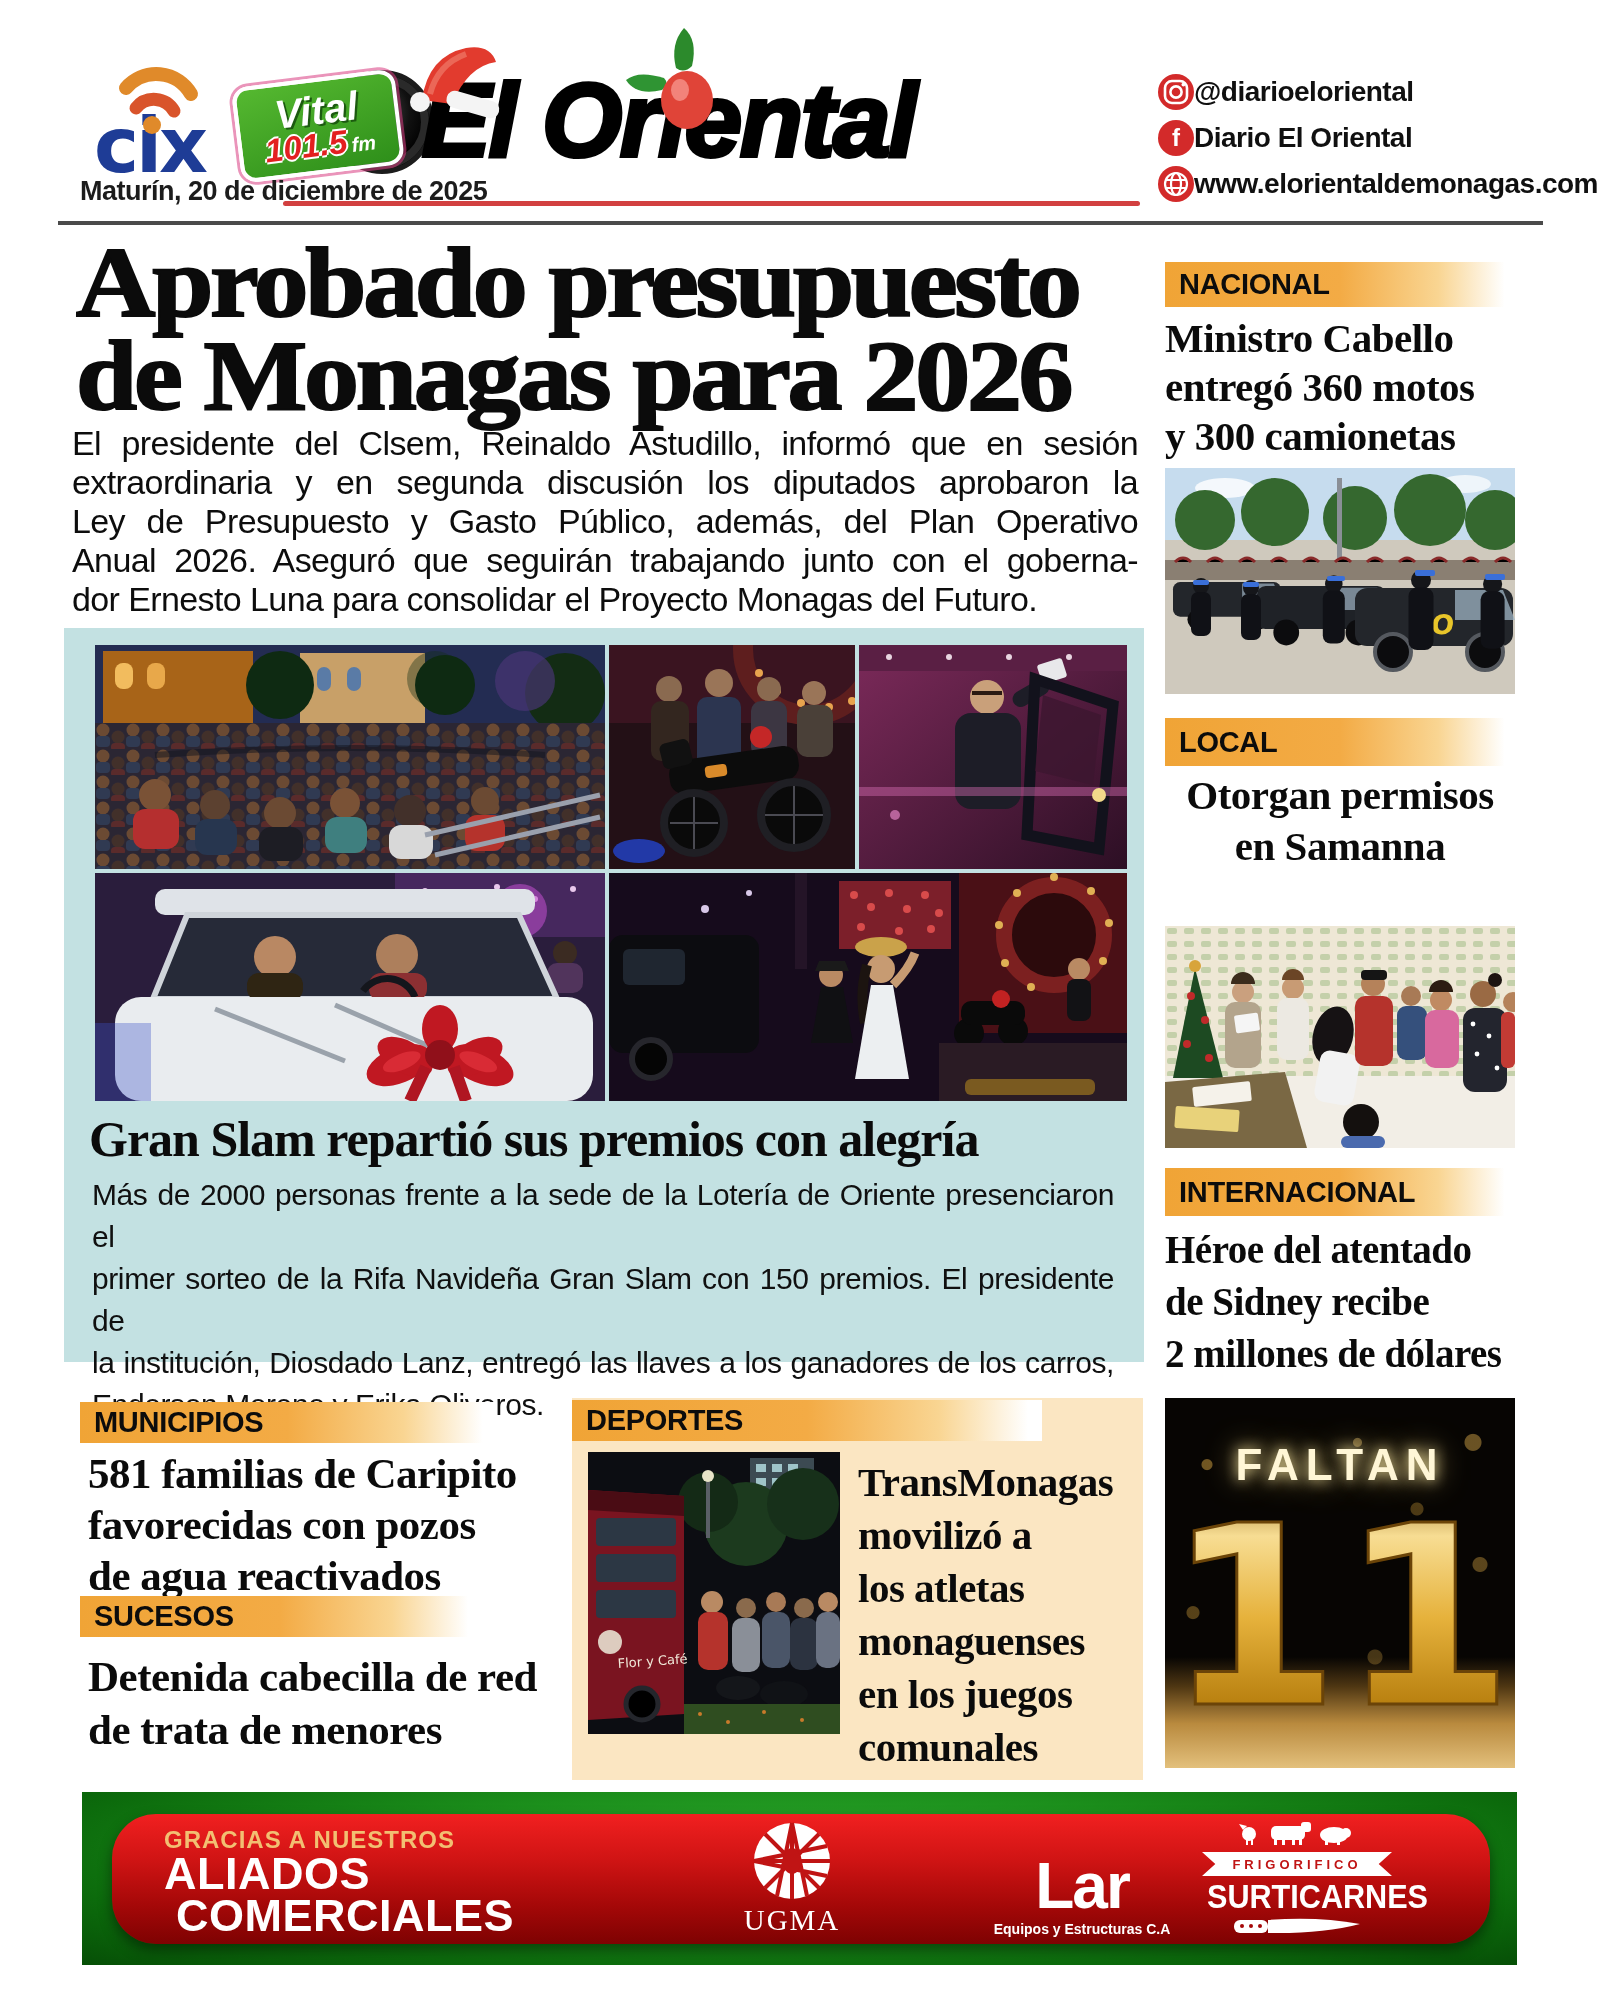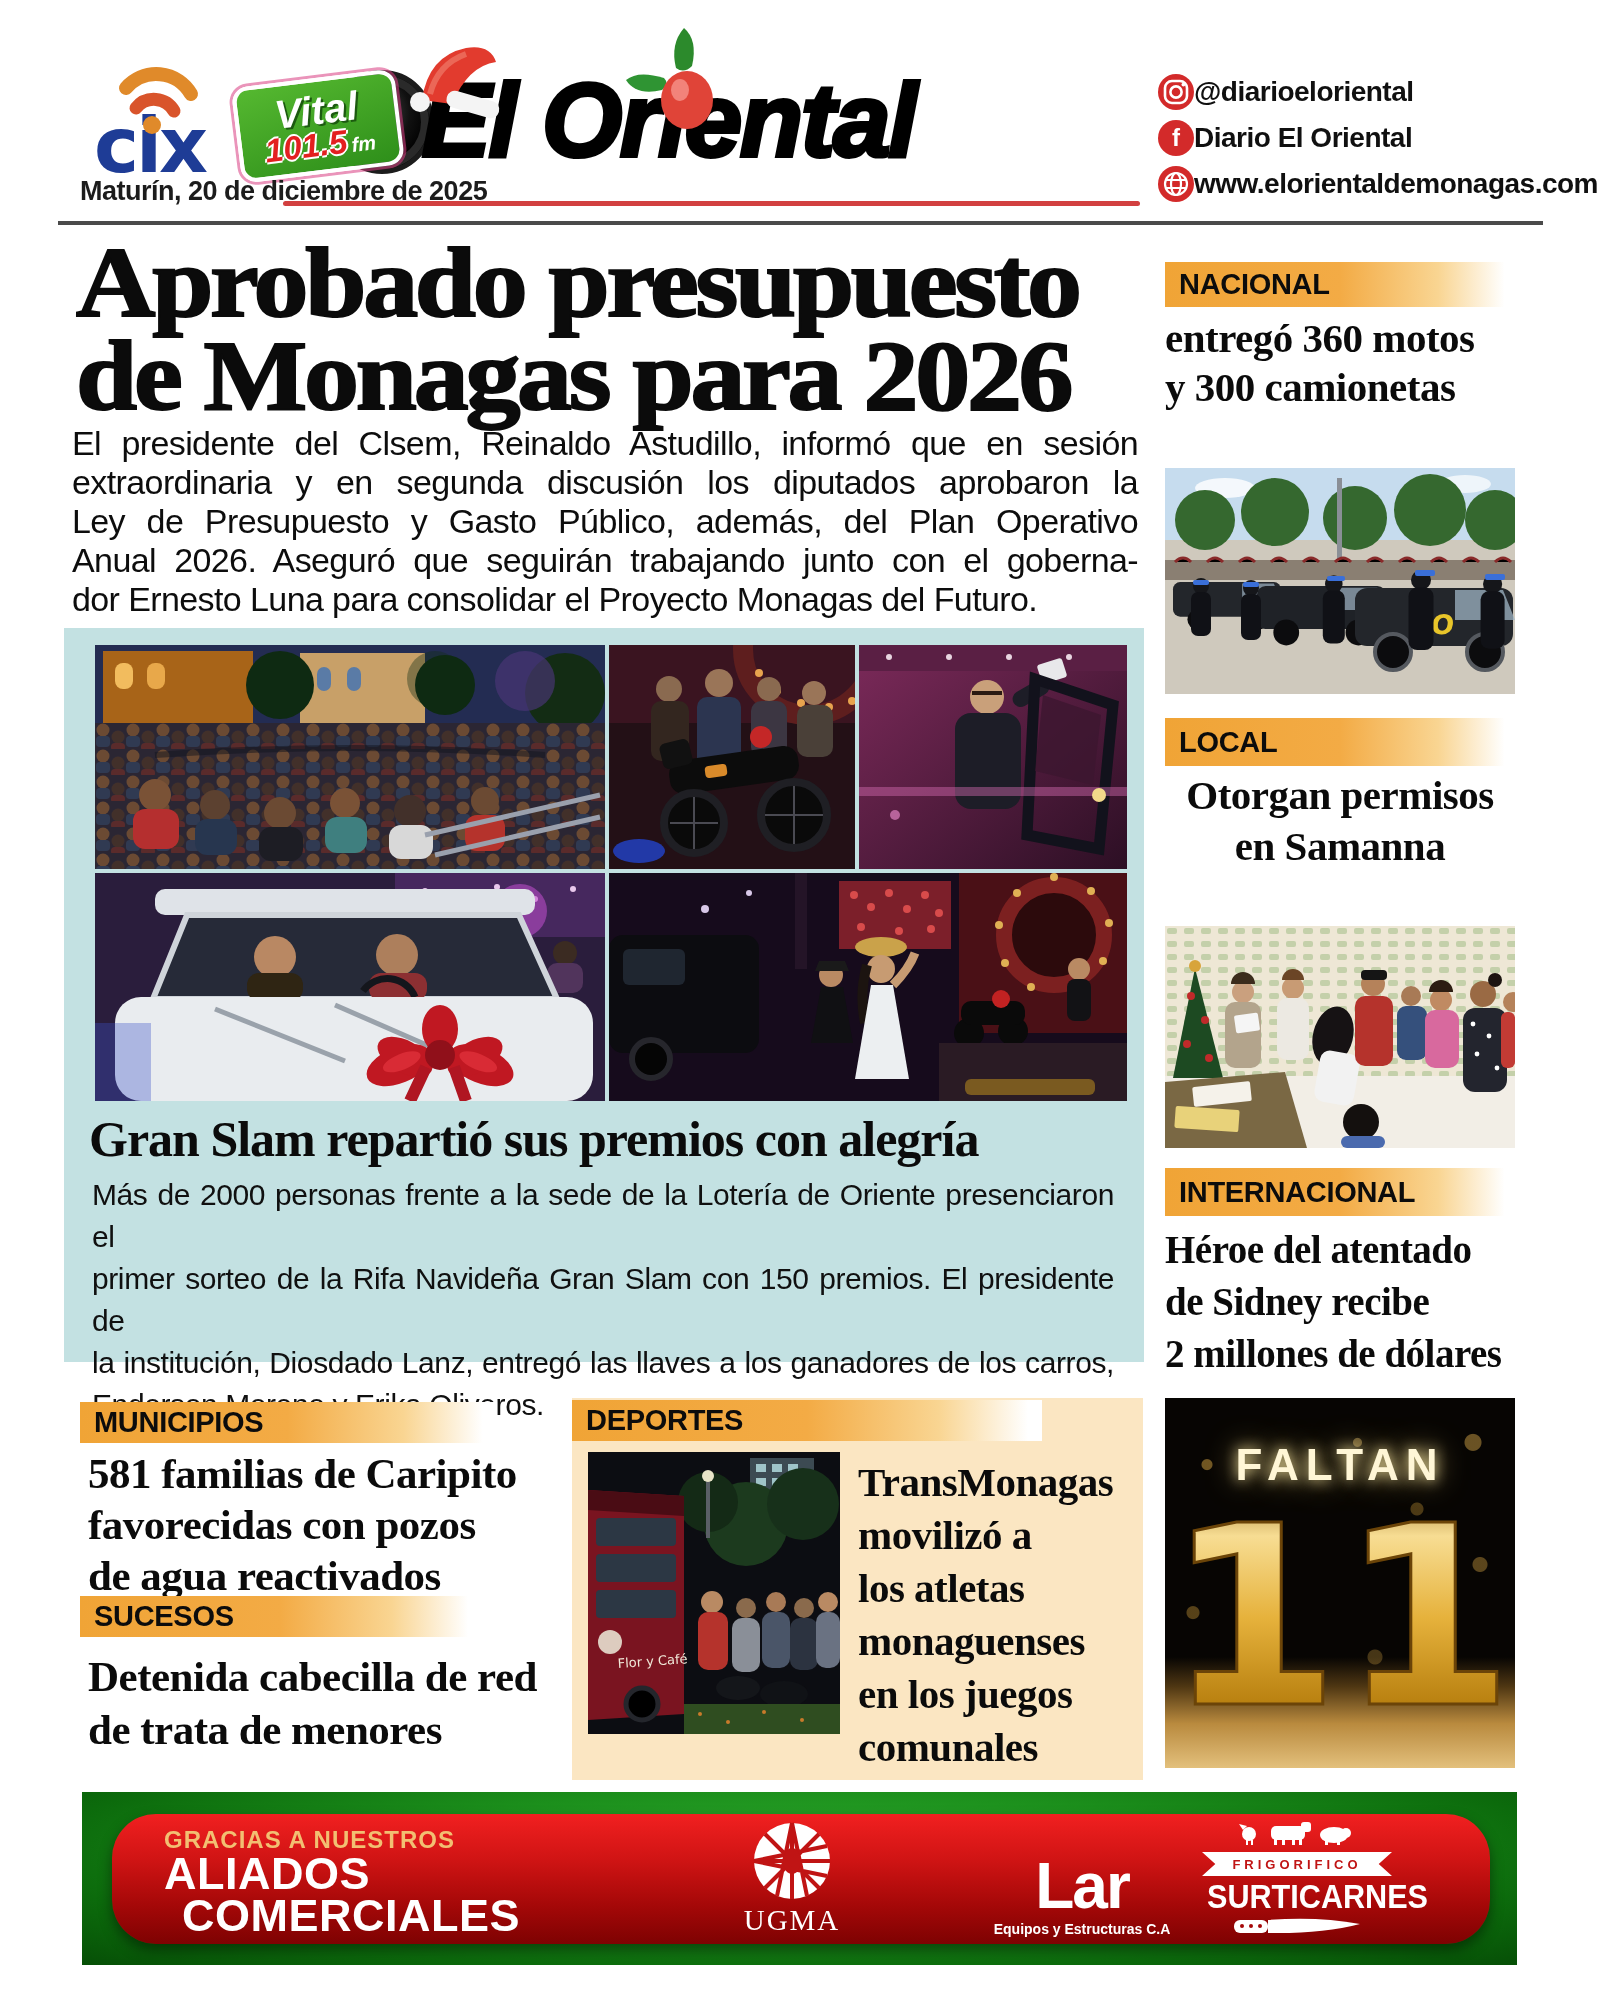--- a/index.html
+++ b/index.html
@@ -100,21 +100,21 @@
   #banner{left:82px;top:1792px;width:1435px;height:173px;
      background:radial-gradient(ellipse at 50% 35%,#2fae2f 0%,#1c8f1c 40%,#0c6b0c 75%,#064f06 100%);}
   #banner-red{position:absolute;left:30px;top:22px;width:1378px;height:130px;border-radius:44px;
      background:linear-gradient(180deg,#f12020 0%,#d01414 35%,#a50808 70%,#7e0202 100%);
      box-shadow:0 6px 14px rgba(0,0,0,.45);}
   #banner-thanks{position:absolute;left:52px;top:12px;font-size:24px;font-weight:700;
      letter-spacing:1px;color:#f2bf72;}
   #banner-allies1{position:absolute;left:52px;top:38px;font-size:45px;line-height:43px;
      font-weight:900;color:#fff;letter-spacing:.5px;}
   #banner-allies2{position:absolute;left:64px;top:80px;font-size:45px;line-height:43px;
-     font-weight:900;color:#fff;letter-spacing:.5px;margin-left:6px;}
+     font-weight:900;color:#fff;letter-spacing:.5px;}
   #ugma-block{position:absolute;left:595px;top:4px;width:170px;text-align:center;color:#fff;}
   #ugma-name{font-family:"Liberation Serif","DejaVu Serif",serif;font-size:29px;letter-spacing:2px;margin-top:-4px;}
   #lar-block{position:absolute;left:880px;top:8px;width:180px;text-align:center;color:#fff;}
   #lar-name{font-size:64px;line-height:70px;font-weight:900;letter-spacing:-2px;margin-top:29px;}
   #lar-sub{font-size:14px;font-weight:600;}
   #surti-block{position:absolute;left:1085px;top:6px;width:200px;text-align:center;color:#fff;}
   #surti-ribbon{margin:2px auto 0;width:190px;height:24px;background:#fff;display:flex;align-items:center;
      justify-content:center;clip-path:polygon(0 0,100% 0,93% 50%,100% 100%,0 100%,7% 50%);}
   #surti-ribbon span{color:#c01414;font-size:13px;font-weight:800;letter-spacing:4px;}
   #surti-name{font-size:34px;font-weight:800;letter-spacing:0;transform:scaleX(.9);margin-top:1px;}
@@ -401,20 +401,21 @@
       <div class="just">primer sorteo de la Rifa Navideña Gran Slam con 150 premios. El presidente de</div>
       <div class="just">la institución, Diosdado Lanz, entregó las llaves a los ganadores de los carros,</div>
       <div>Enderson Moreno y  Erika Oliveros.</div>
     </div>
   </div>
 
   <div class="abs bar rc" id="nacional-bar">
     <span>NACIONAL</span>
   </div>
   <div class="abs ser-head rc" id="nacional-headline">
+    <div>Ministro Cabello</div>
     <div>entregó 360 motos</div>
     <div>y 300 camionetas</div>
   </div>
 
   <svg class="abs" style="left:1165px;top:468px;" width="350" height="226" viewBox="0 0 350 226">
     <rect width="350" height="226" fill="#cfc9bd"></rect>
     <rect width="350" height="72" fill="#c6dcee"></rect>
     <ellipse cx="60" cy="20" rx="30" ry="10" fill="#fff" opacity=".8"></ellipse>
     <ellipse cx="300" cy="16" rx="26" ry="9" fill="#fff" opacity=".7"></ellipse>
     <g fill="#35682f">

